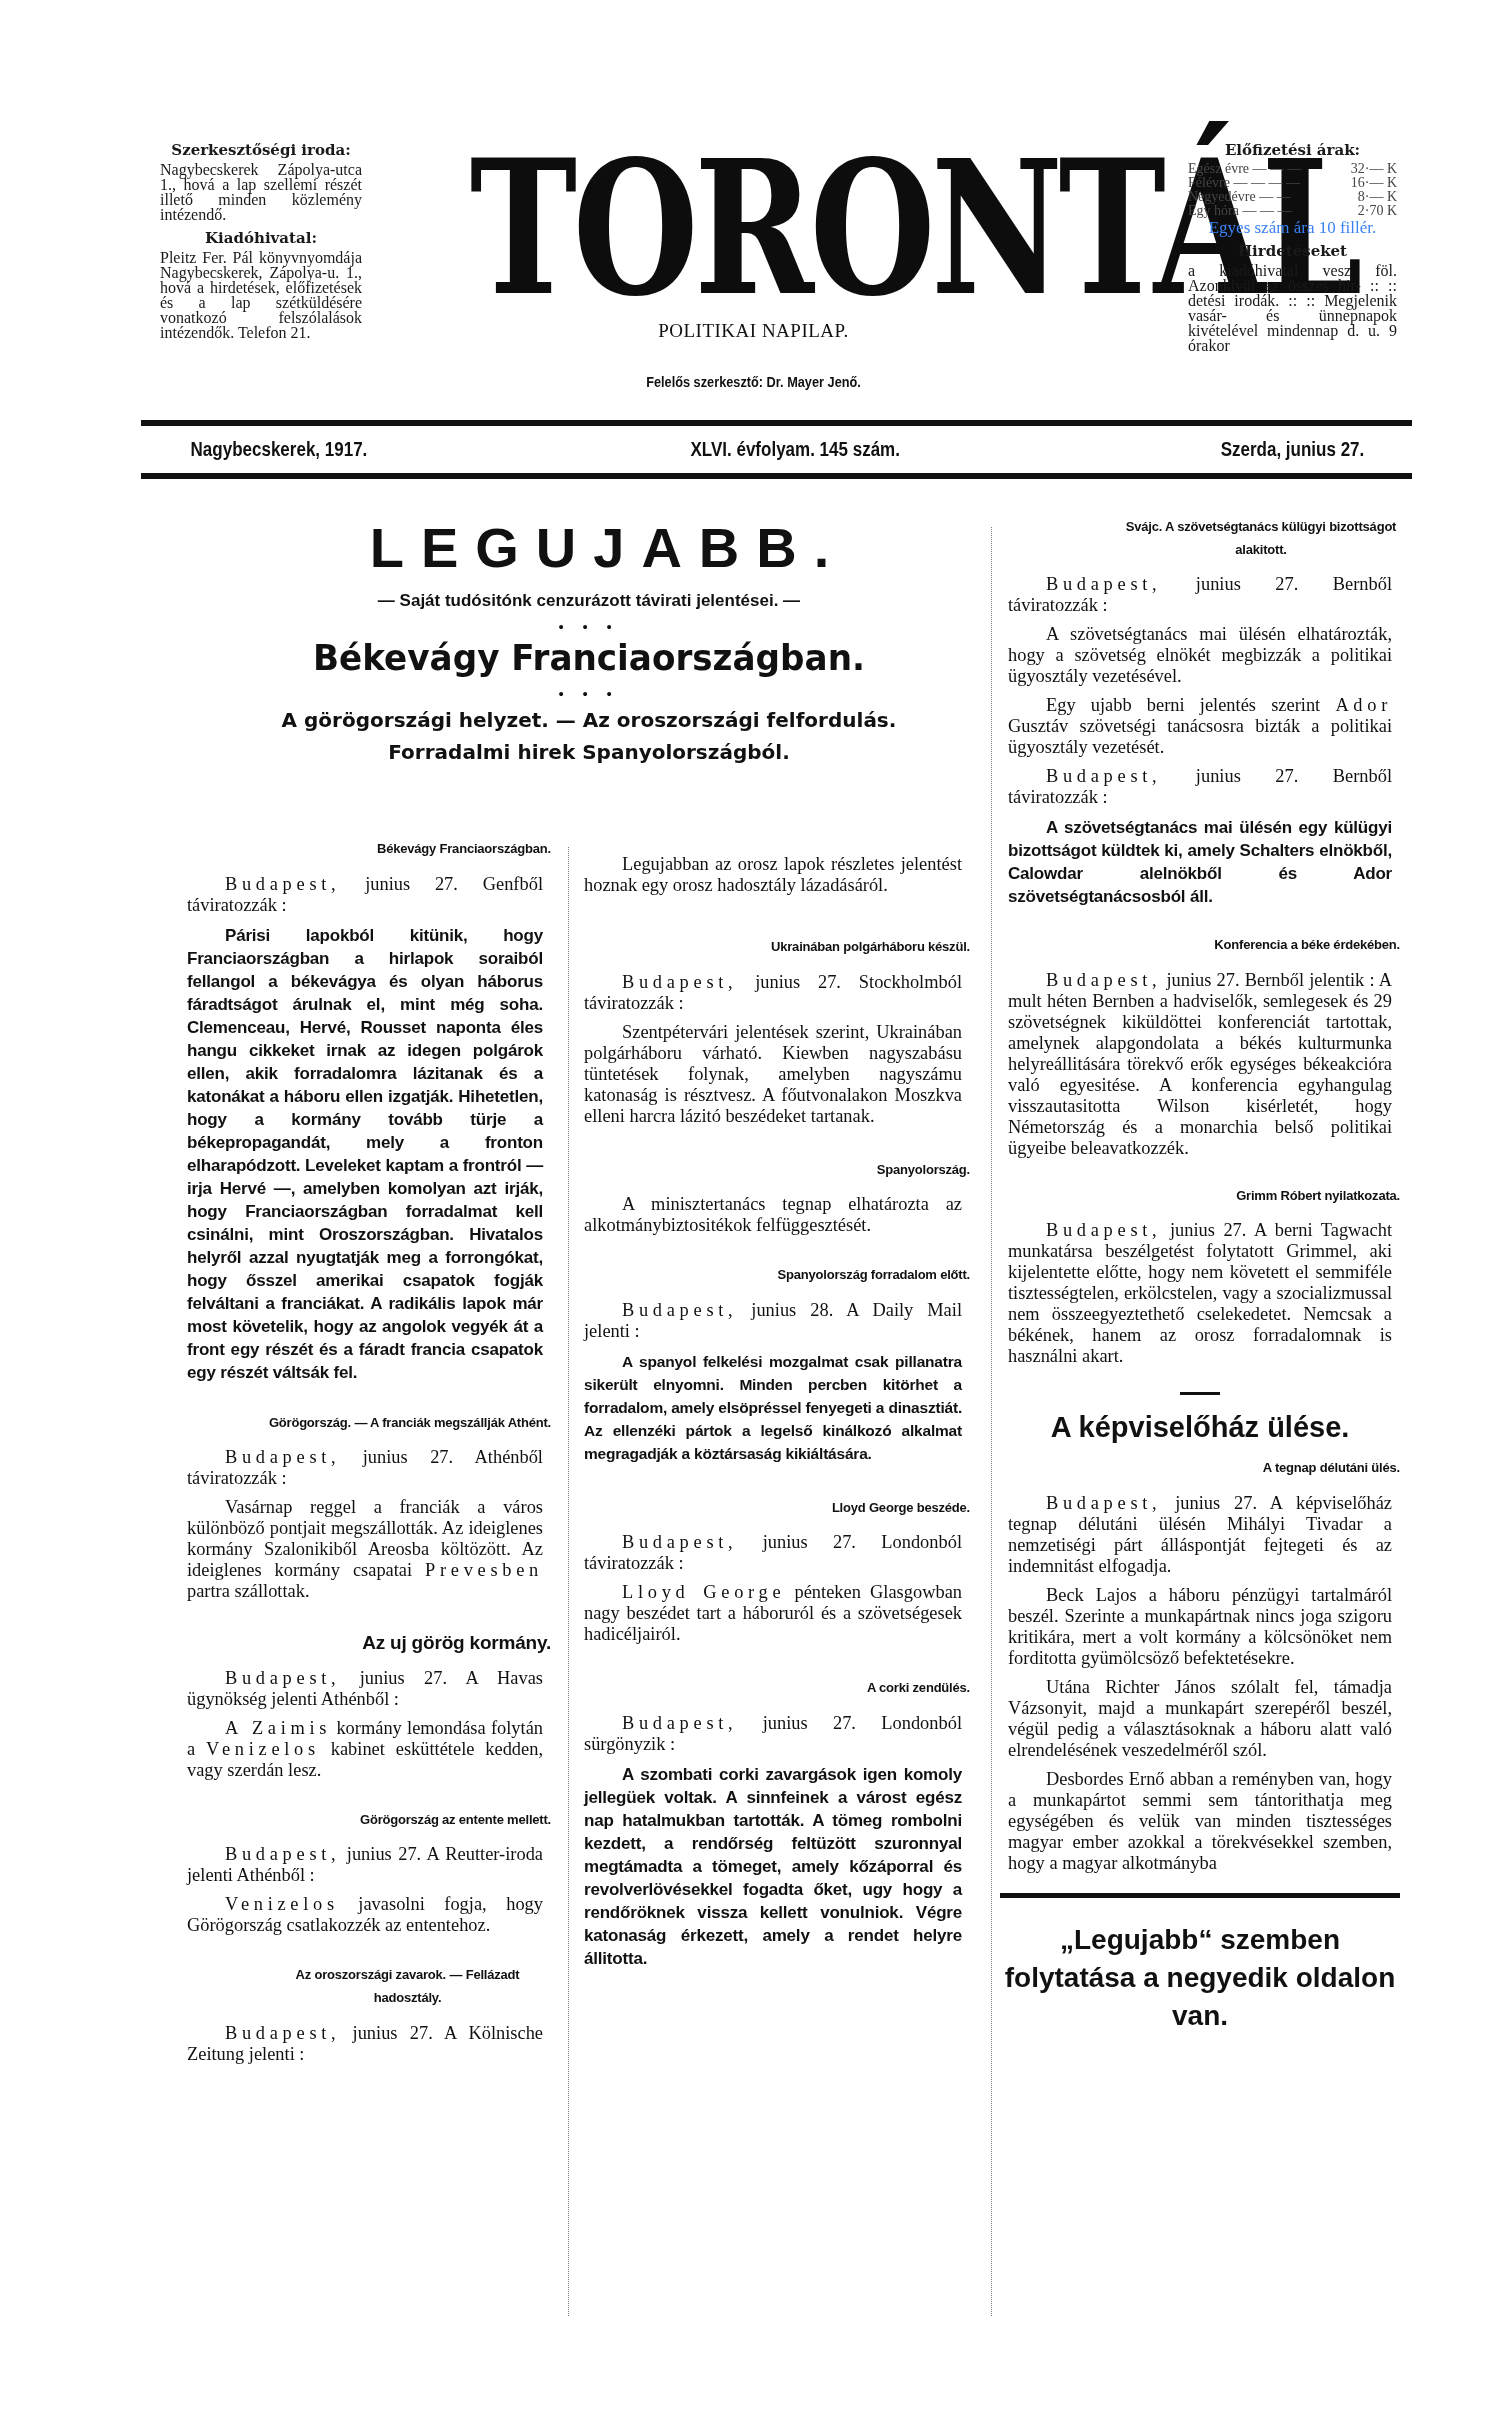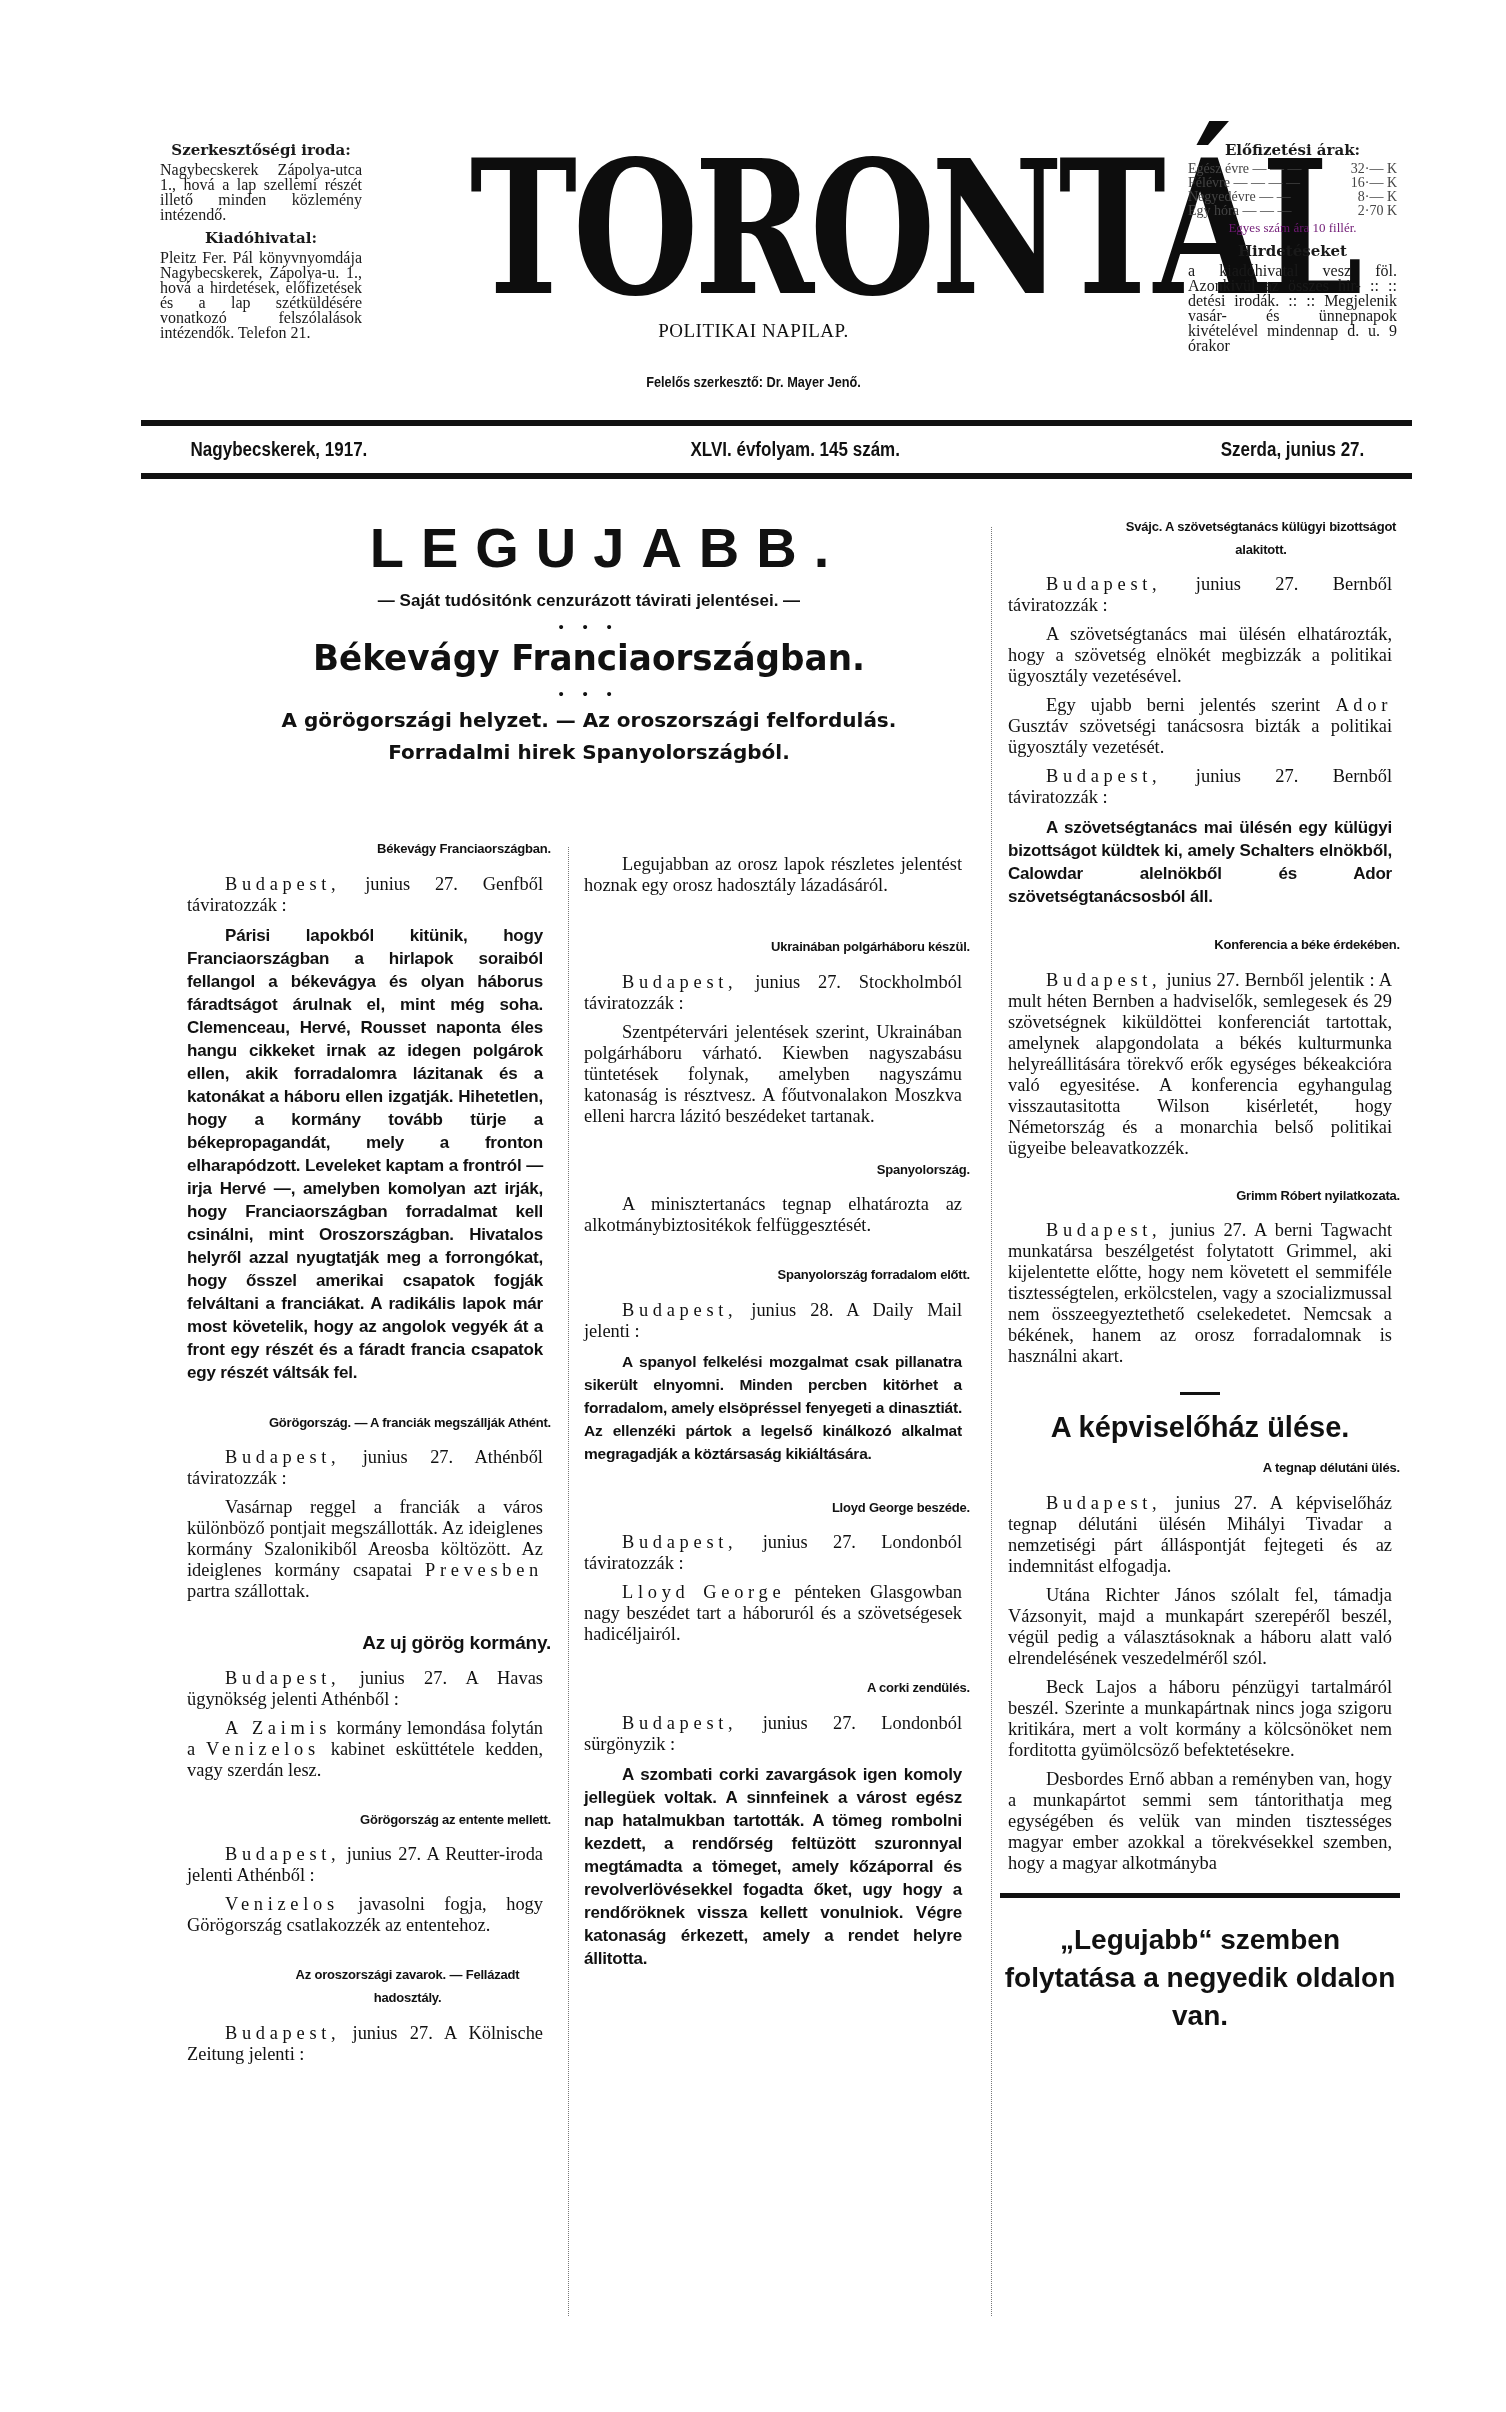--- a/index.html
+++ b/index.html
@@ -4,21 +4,21 @@
 <style>
   html, body { margin: 0; padding: 0; background: #ffffff; }
   body { width: 1507px; height: 2412px; position: relative; overflow: hidden; color: #111; font-family: "Liberation Serif", serif; }
   .abs { position: absolute; }
 
   
   .side-box { font-size: 16px; line-height: 15px; text-align: justify; color: #1a1a1a; }
   .side-box h4 { font-family: "DejaVu Serif", serif; font-weight: bold; font-size: 15px; margin: 0 0 3.8px 0; text-align: center; }
   .side-box p { margin: 0 0 9.4px 0; }
   .price-row { display: flex; justify-content: space-between; font-size: 14px; line-height: 14px; color: #444; }
-  .price-note { text-align: center; font-size: 13px; color: #701a75; margin: 1.9px 0 9.4px; }
+  .price-note { text-align: center; font-size: 17px; color: #3b82f6; margin: 1.9px 0 9.4px; }
 
   #logo { left: 388px; top: 127px; width: 744px; height: 202px; text-align: center; font-family: "DejaVu Serif", serif; font-weight: bold; font-size: 185px; line-height: 202px; letter-spacing: -5.6px; color: #0d0d0d; transform: scaleX(0.78); transform-origin: center; }
   #subtitle { left: 471px; top: 320px; width: 565px; text-align: center; font-family: "Liberation Serif", serif; font-size: 19px; letter-spacing: 0.5px; }
   #editor { left: 471px; top: 373px; width: 565px; text-align: center; font-family: "Liberation Sans", sans-serif; font-weight: bold; font-size: 15px; transform: scaleX(0.85); }
 
   .rule { position: absolute; background: #111; }
   #dateline { left: 175px; top: 435px; width: 1202px; height: 28px; font-family: "Liberation Sans", sans-serif; font-weight: bold; font-size: 20px; display: flex; justify-content: space-between; align-items: center; }
   #dateline span { transform: scaleX(0.85); display: inline-block; }
 
   
@@ -155,20 +155,20 @@
   <div class="hd" style="margin-top:26px;">Konferencia a béke érdekében.</div>
   <p class="dl"><span class="sp">Budapest,</span><span> junius 27. Bernből jelentik : A mult héten Bernben a hadviselők, semlegesek és 29 szövetségnek kiküldöttei konferenciát tartottak, amelynek alapgondolata a békés kulturmunka helyreállitására törekvő erők egységes békeakcióra való egyesitése. A konferencia egyhangulag visszautasitotta Wilson kisérletét, hogy Németország és a monarchia belső politikai ügyeibe beleavatkozzék.</span></p>
 
   <div class="hd" style="margin-top:26px;">Grimm Róbert nyilatkozata.</div>
   <p class="dl"><span class="sp">Budapest,</span><span> junius 27. A berni Tagwacht munkatársa beszélgetést folytatott Grimmel, aki kijelentette előtte, hogy nem követett el semmiféle tisztességtelen, erkölcstelen, vagy a szocializmussal nem összeegyeztethető cselekedetet. Nemcsak a békének, hanem az orosz forradalomnak is használni akart.</span></p>
 
   <div class="rule" style="position:relative; width:40px; height:2.8px; margin:24.5px auto 0;"></div>
   <div id="bighead">A képviselőház ülése.</div>
   <div class="hd" style="margin-top:0;">A tegnap délutáni ülés.</div>
   <p class="dl"><span class="sp">Budapest,</span><span> junius 27. A képviselőház tegnap délutáni ülésén Mihályi Tivadar a nemzetiségi párt álláspontját fejtegeti és az indemnitást elfogadja.</span></p>
+  <p>Beck Lajos a háboru pénzügyi tartalmáról beszél. Szerinte a munkapártnak nincs joga szigoru kritikára, mert a volt kormány a kölcsönöket nem forditotta gyümölcsöző befektetésekre.</p>
   <p>Utána Richter János szólalt fel, támadja Vázsonyit, majd a munkapárt szerepéről beszél, végül pedig a választásoknak a háboru alatt való elrendelésének veszedelméről szól.</p>
-  <p>Beck Lajos a háboru pénzügyi tartalmáról beszél. Szerinte a munkapártnak nincs joga szigoru kritikára, mert a volt kormány a kölcsönöket nem forditotta gyümölcsöző befektetésekre.</p>
   <p>Desbordes Ernő abban a reményben van, hogy a munkapártot semmi sem tántorithatja meg egységében és velük van minden tisztességes magyar ember azokkal a törekvésekkel szemben, hogy a magyar alkotmányba</p>
 
   <div class="rule" style="position:relative; width:400px; height:5.6px; margin:19px 0 22.6px;"></div>
   <div id="cont">„Legujabb“ szemben folytatása a negyedik oldalon van.</div>
 </div>
 
 
 </body></html>

